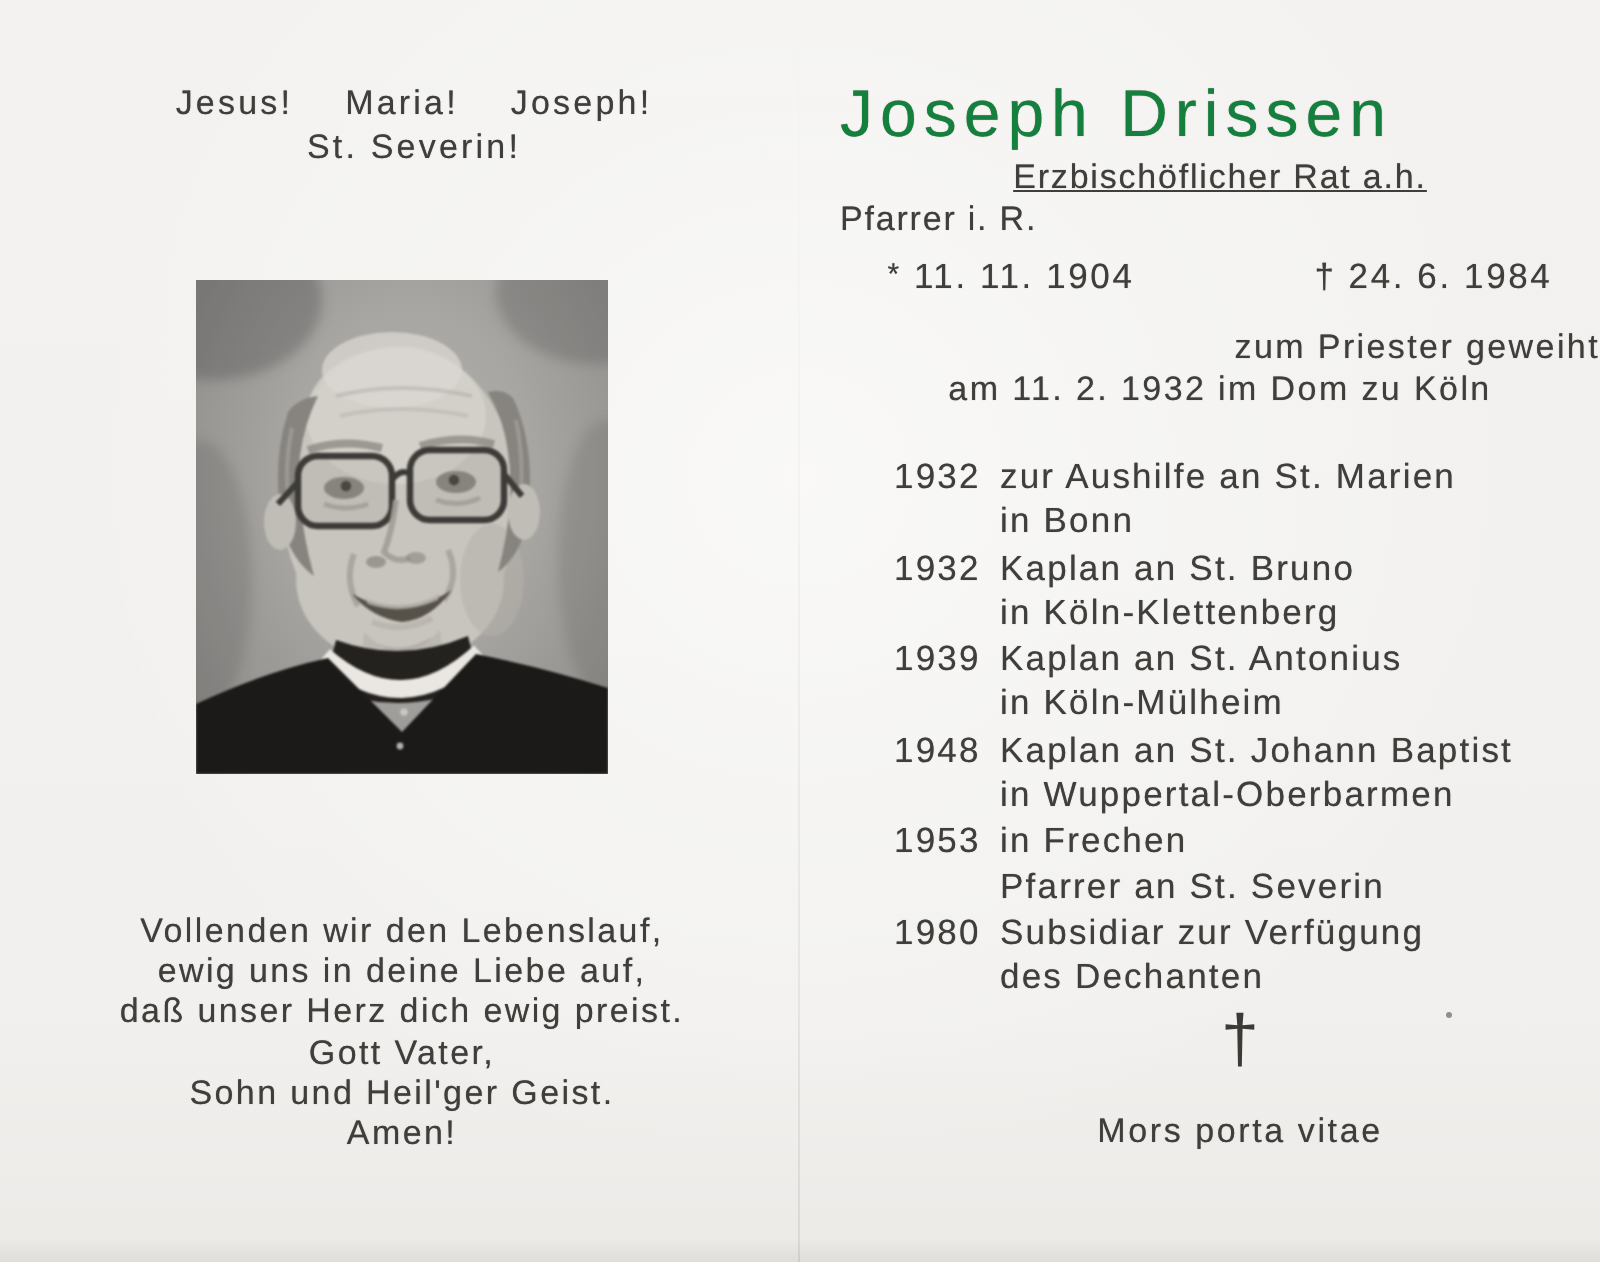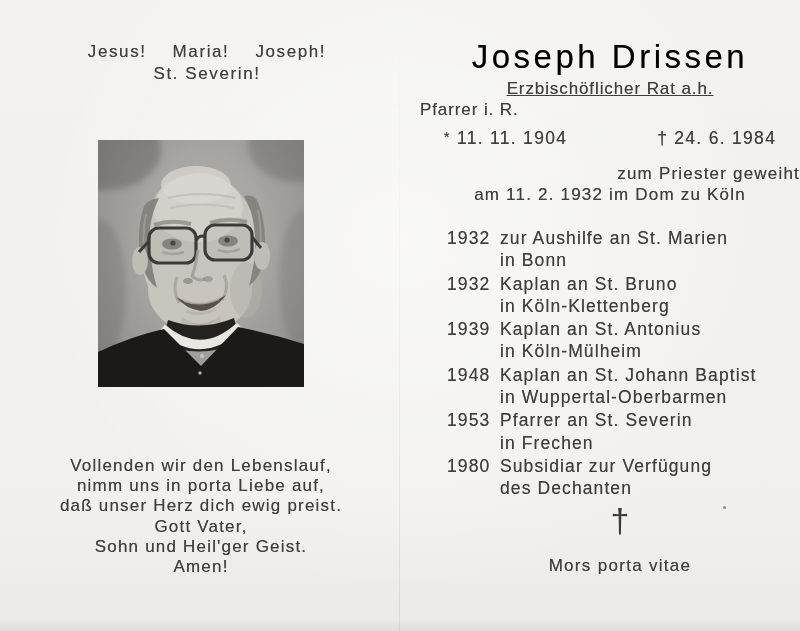--- a/index.html
+++ b/index.html
@@ -35,22 +35,22 @@
   .softer { filter: blur(3px); }
 
   .prayer {
     position:absolute; left:0; top:456px; width:402px;
     text-align:center; font-size:17px; line-height:20.2px; letter-spacing:1.2px;
   }
 
   
   .name {
     position:absolute; left:420px; top:38px; width:380px;
-    text-align:center; font-size:33px; font-weight:400;
-    letter-spacing:3.5px; color:#000000;
+    font-size:33px; font-weight:400;
+    letter-spacing:3.5px; color:#15803d;
     text-shadow: 0 0 0.5px rgba(69,67,63,0.6);
   }
   .honorific1 { position:absolute; left:420px; top:79px; width:380px; text-align:center; font-size:17px; letter-spacing:0.9px;text-decoration:underline; }
   .honorific2 { position:absolute; left:420px; top:100px; width:380px; text-align:left; font-size:17px; letter-spacing:0.9px; }
 
   .dates {
     position:absolute; left:420px; top:128px; width:380px;
     display:flex; justify-content:center; gap:90px;
     font-size:17.5px; letter-spacing:1.3px;
   }
@@ -176,21 +176,21 @@
       <g>
         <circle cx="104" cy="216" r="1.9" fill="#cfccc7" opacity="0.9"></circle>
         <circle cx="102" cy="233" r="1.7" fill="#cfccc7" opacity="0.85"></circle>
       </g>
     </g>
   </svg>
 </div>
 
 <div class="prayer txt">
   <div>Vollenden wir den Lebenslauf,</div>
-  <div>nimm uns in porta Liebe auf,</div>
+  <div>ewig uns in deine Liebe auf,</div>
   <div>daß unser Herz dich ewig preist.</div>
   <div>Gott Vater,</div>
   <div>Sohn und Heil'ger Geist.</div>
   <div>Amen!</div>
 </div>
 
 <div class="name">Joseph Drissen</div>
 <div class="honorific1 txt">Erzbischöflicher Rat a.h.</div>
 <div class="honorific2 txt">Pfarrer i. R.</div>
 
@@ -227,22 +227,22 @@
   <li>
     <span class="year">1948</span>
     <span>
       <div>Kaplan an St. Johann Baptist</div>
       <div>in Wuppertal-Oberbarmen</div>
     </span>
   </li>
   <li>
     <span class="year">1953</span>
     <span>
+      <div>in Frechen</div>
       <div>Pfarrer an St. Severin</div>
-      <div>in Frechen</div>
     </span>
   </li>
   <li>
     <span class="year">1980</span>
     <span>
       <div>Subsidiar zur Verfügung</div>
       <div>des Dechanten</div>
     </span>
   </li>
 </ul>

